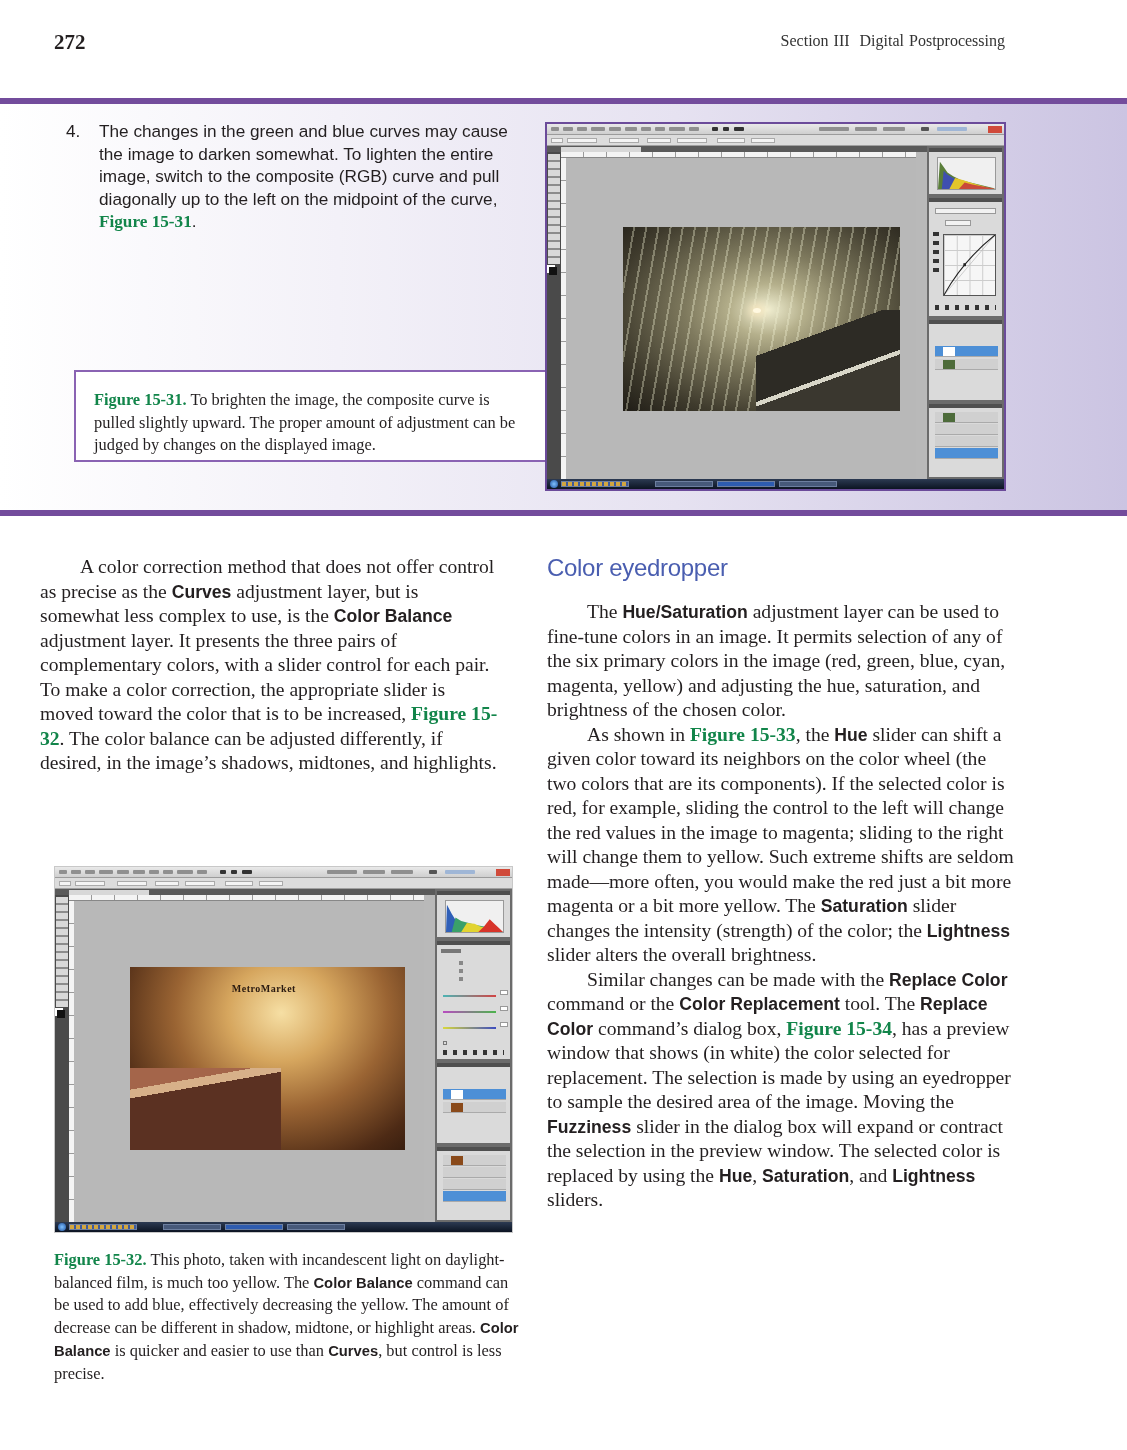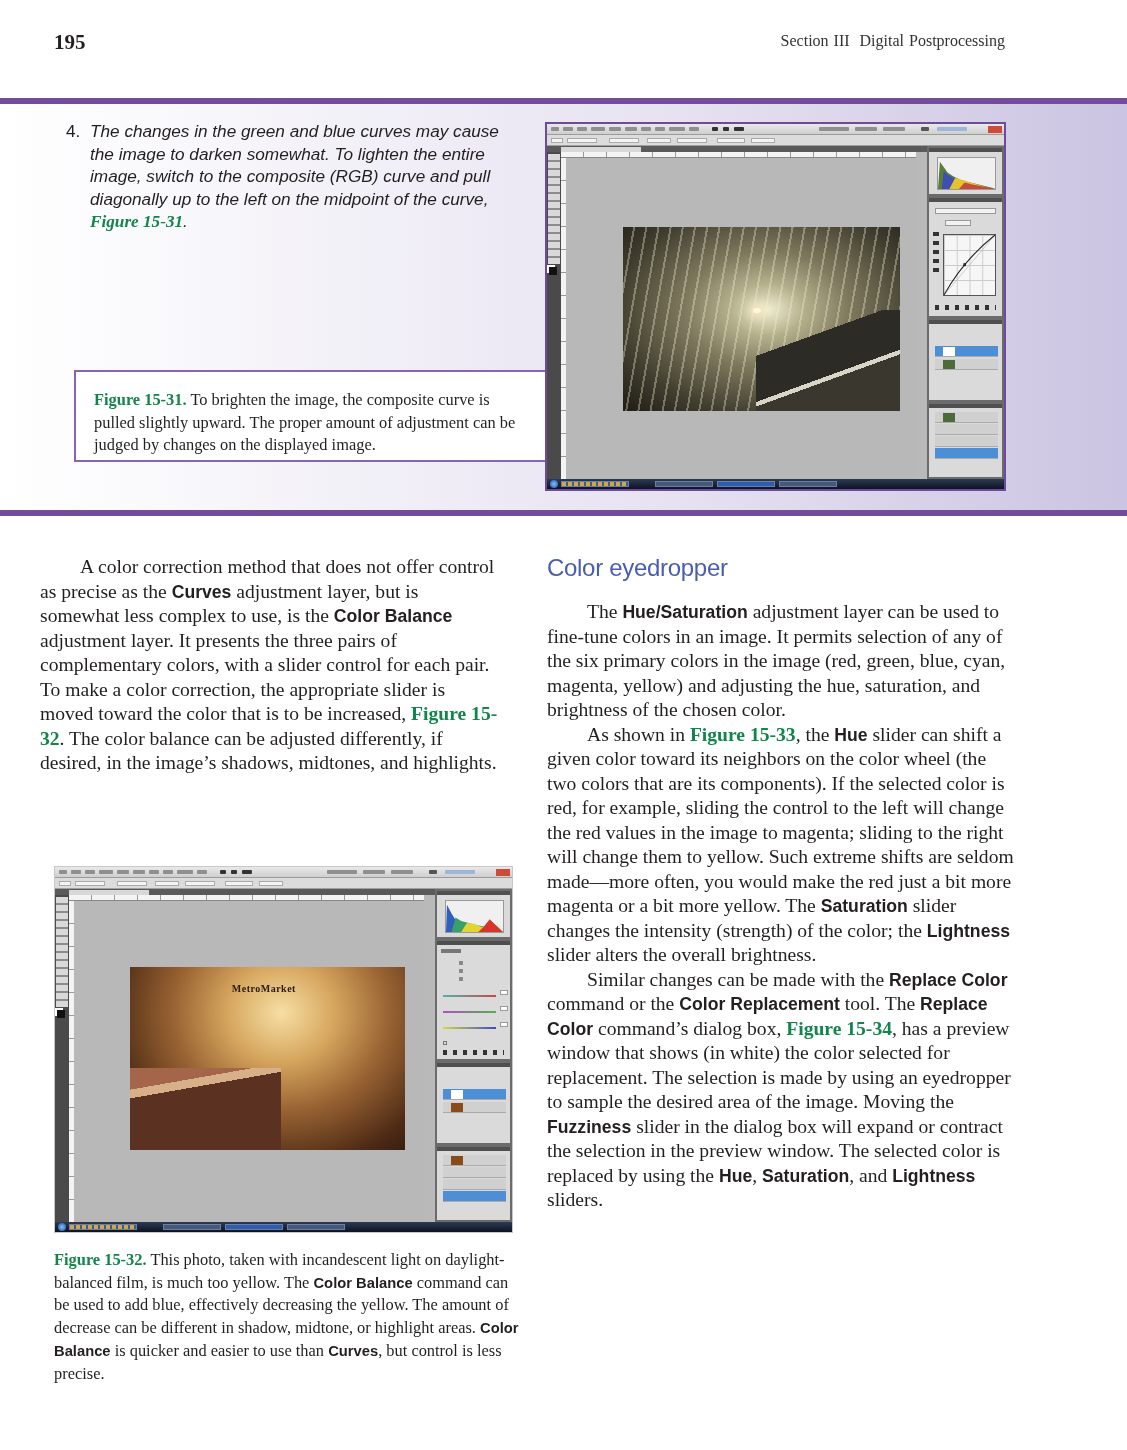--- a/index.html
+++ b/index.html
@@ -12,21 +12,21 @@
 
   
   .band { position: absolute; left: 0; top: 98px; width: 1127px; height: 418px;
           background: linear-gradient(90deg, #ffffff 0%, #f3f1f8 30%, #e6e2f1 60%, #cbc4e2 100%); }
   .band .rule { position: absolute; left: 0; width: 100%; height: 6px; background: #734c9c; }
   .band .rule.top { top: 0; }
   .band .rule.bottom { bottom: 0; }
 
   .step { position: absolute; left: 66px; top: 120px; width: 450px; font-family: "Liberation Sans", sans-serif; font-size: 17.2px; line-height: 22.6px; color: #231f20; }
   .step .num { position: absolute; left: 0; top: 0; }
-  .step .text { margin-left: 24px; display: block; font-style: italic; }
+  .step .text { margin-left: 33px; display: block; }
 
   .figref { color: #12854a; font-weight: bold; font-family: "Liberation Serif", serif; }
   .kw { font-family: "Liberation Sans", sans-serif; font-weight: bold; font-size: 0.9em; }
 
   .caption-box { position: absolute; left: 74px; top: 370px; width: 472px; height: 92px; border: 2px solid #8a63b3; border-right: none; background: #ffffff; padding: 17px 18px 0 18px; font-size: 16.4px; line-height: 22.6px; }
   .caption-box .fig-label { color: #12854a; font-weight: bold; }
 
   
   .ps { position: absolute; background: #b9b9b9; overflow: hidden; }
   .ps.fig31 { left: 545px; top: 122px; width: 461px; height: 369px; border: 2px solid #6b4b9a; }
@@ -82,21 +82,21 @@
   .col-right { left: 547px; top: 600px; width: 470px; }
 
   .section-heading { position: absolute; left: 547px; top: 554px; font-family: "Liberation Sans", sans-serif; font-size: 24px; color: #4a5eb0; letter-spacing: -0.3px; }
 
   .caption32 { position: absolute; left: 54px; top: 1249px; width: 465px; font-size: 16.4px; line-height: 22.7px; }
   .caption32 .fig-label { color: #12854a; font-weight: bold; }
 </style>
 </head>
 <body>
 
-<div class="page-number">195</div>
+<div class="page-number">272</div>
 <div class="running-head"><span>Section III</span><span class="sep"></span><span>Digital Postprocessing</span></div>
 
 <div class="band">
   <div class="rule top"></div>
   <div class="rule bottom"></div>
 </div>
 
 <div class="step">
   <span class="num">4.</span>
   <span class="text"><span>The changes in the green and blue curves may cause the image to darken somewhat. To lighten the entire image, switch to the composite (RGB) curve and pull diagonally up to the left on the midpoint of the curve, </span><span class="figref">Figure 15-31</span><span>.</span></span>

